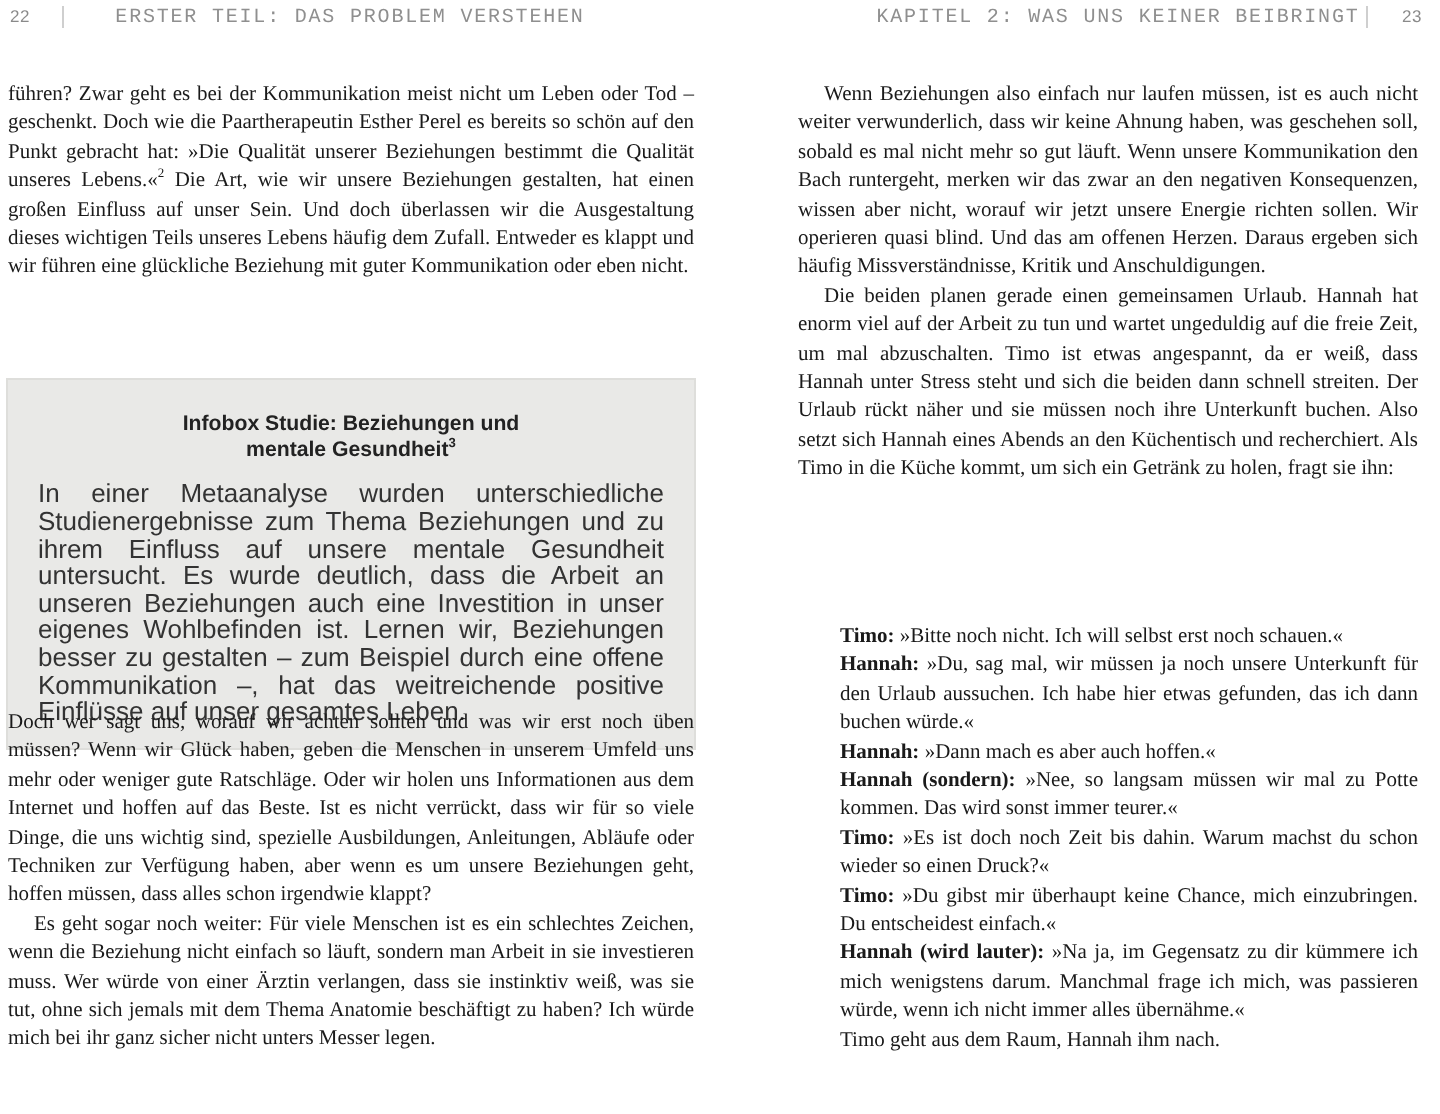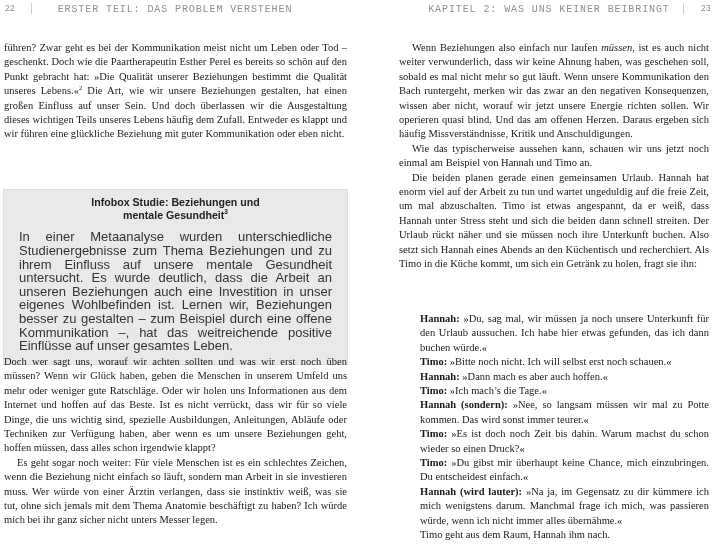--- a/index.html
+++ b/index.html
@@ -29,27 +29,27 @@
   #page-left{left:4px;width:343px;}
   #page-right{left:399px;width:310px;}
 
   .block{position:absolute;left:0;right:0;}
   p.body{
     margin:0;font-size:10.5px;line-height:14.4px;
     text-align:justify;hyphens:auto;-webkit-hyphens:auto;
   }
   p.ind{text-indent:13px;}
   sup{font-size:0.62em;vertical-align:super;line-height:0;}
-  .it{font-style:italic;margin-top:25px;}
+  .it{margin-top:25px;}
 
   
   .infobox{
     position:absolute;left:-1px;right:-1px;top:189px;
     background:#e9e9e7;border:1px solid #dededb;
-    padding:6px 15px 11px 15px;box-sizing:border-box;
+    padding:16px 15px 11px 15px;box-sizing:border-box;
     font-family:"Liberation Sans", sans-serif;
   }
   .ib-title{
     text-align:center;font-weight:bold;
     font-size:10.6px;line-height:13.2px;color:#222;
     margin:0 0 8px 0;
   }
   .ib-body{
     margin:0;font-size:13px;line-height:13.6px;color:#333;
     text-align:justify;hyphens:auto;-webkit-hyphens:auto;
@@ -64,21 +64,21 @@
   .dialogue .closing{margin-top:0;}
   .spk{font-weight:bold;}
 </style>
 </head>
 <body>
 
 <span class="folio" style="left:5px;">22</span>
 <span class="head-rule" style="left:31px;"></span>
 <span class="running-head" style="left:40px;width:270px;">ERSTER TEIL: DAS PROBLEM VERSTEHEN</span>
 
-<span class="running-head" style="left:419px;width:260px;">KAPITEL 2: WAS UNS KEINER BEIBRINGT</span>
+<span class="running-head" style="left:429px;width:260px;">KAPITEL 2: WAS UNS KEINER BEIBRINGT</span>
 <span class="head-rule" style="left:683px;"></span>
 <span class="folio" style="left:693px;width:18px;text-align:right;">23</span>
 
 <div class="page" id="page-left">
 
   <div class="block" style="top:41px;">
     <p class="body"><span>führen? Zwar geht es bei der Kommunikation meist nicht um Leben oder Tod – geschenkt. Doch wie die Paartherapeutin Esther Perel es bereits so schön auf den Punkt gebracht hat: »Die Qualität unserer Beziehungen bestimmt die Qualität unseres Lebens.«</span><sup>2</sup><span> Die Art, wie wir unsere Beziehungen gestalten, hat einen großen Einfluss auf unser Sein. Und doch überlassen wir die Ausgestaltung dieses wichtigen Teils unseres Lebens häufig dem Zufall. Entweder es klappt und wir führen eine glückliche Beziehung mit guter Kommunikation oder eben nicht.</span></p>
   </div>
 
   <div class="infobox">
@@ -90,29 +90,27 @@
     <p class="body">Doch wer sagt uns, worauf wir achten sollten und was wir erst noch üben müssen? Wenn wir Glück haben, geben die Menschen in unserem Umfeld uns mehr oder weniger gute Ratschläge. Oder wir holen uns Informationen aus dem Internet und hoffen auf das Beste. Ist es nicht verrückt, dass wir für so viele Dinge, die uns wichtig sind, spezielle Ausbildungen, Anleitungen, Abläufe oder Techniken zur Verfügung haben, aber wenn es um unsere Beziehungen geht, hoffen müssen, dass alles schon irgendwie klappt?</p>
     <p class="body ind">Es geht sogar noch weiter: Für viele Menschen ist es ein schlechtes Zeichen, wenn die Beziehung nicht einfach so läuft, sondern man Arbeit in sie investieren muss. Wer würde von einer Ärztin verlangen, dass sie instinktiv weiß, was sie tut, ohne sich jemals mit dem Thema Anatomie beschäftigt zu haben? Ich würde mich bei ihr ganz sicher nicht unters Messer legen.</p>
   </div>
 
 </div>
 
 <div class="page" id="page-right">
 
   <div class="block" style="top:41px;">
     <p class="body ind"><span>Wenn Beziehungen also einfach nur laufen </span><span class="it">müssen</span><span>, ist es auch nicht weiter verwunderlich, dass wir keine Ahnung haben, was geschehen soll, sobald es mal nicht mehr so gut läuft. Wenn unsere Kommunikation den Bach runtergeht, merken wir das zwar an den negativen Konsequenzen, wissen aber nicht, worauf wir jetzt unsere Energie richten sollen. Wir operieren quasi blind. Und das am offenen Herzen. Daraus ergeben sich häufig Missverständnisse, Kritik und Anschuldigungen.</span></p>
-    <p class="body ind">Wie das typischerweise aussehen kann, schauen wir uns jetzt noch einmal am Beispiel von Hannah und Timo an.</p>
     <p class="body ind">Die beiden planen gerade einen gemeinsamen Urlaub. Hannah hat enorm viel auf der Arbeit zu tun und wartet ungeduldig auf die freie Zeit, um mal abzuschalten. Timo ist etwas angespannt, da er weiß, dass Hannah unter Stress steht und sich die beiden dann schnell streiten. Der Urlaub rückt näher und sie müssen noch ihre Unterkunft buchen. Also setzt sich Hannah eines Abends an den Küchentisch und recherchiert. Als Timo in die Küche kommt, um sich ein Getränk zu holen, fragt sie ihn:</p>
   </div>
 
   <div class="dialogue">
+    <p><strong class="spk">Timo:</strong><span> »Bitte noch nicht. Ich will selbst erst noch schauen.«</span></p>
     <p><strong class="spk">Hannah:</strong><span> »Du, sag mal, wir müssen ja noch unsere Unterkunft für den Urlaub aussuchen. Ich habe hier etwas gefunden, das ich dann buchen würde.«</span></p>
-    <p><strong class="spk">Timo:</strong><span> »Bitte noch nicht. Ich will selbst erst noch schauen.«</span></p>
     <p><strong class="spk">Hannah:</strong><span> »Dann mach es aber auch hoffen.«</span></p>
-    <p><strong class="spk">Timo:</strong><span> »Ich mach’s die Tage.«</span></p>
     <p><strong class="spk">Hannah (sondern):</strong><span> »Nee, so langsam müssen wir mal zu Potte kommen. Das wird sonst immer teurer.«</span></p>
     <p><strong class="spk">Timo:</strong><span> »Es ist doch noch Zeit bis dahin. Warum machst du schon wieder so einen Druck?«</span></p>
     <p><strong class="spk">Timo:</strong><span> »Du gibst mir überhaupt keine Chance, mich einzubringen. Du entscheidest einfach.«</span></p>
     <p><strong class="spk">Hannah (wird lauter):</strong><span> »Na ja, im Gegensatz zu dir kümmere ich mich wenigstens darum. Manchmal frage ich mich, was passieren würde, wenn ich nicht immer alles übernähme.«</span></p>
     <p class="closing">Timo geht aus dem Raum, Hannah ihm nach.</p>
   </div>
 
 </div>
 
 </body></html>

